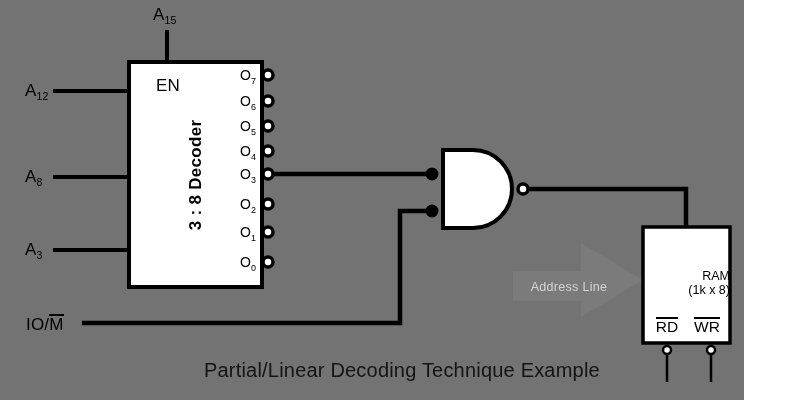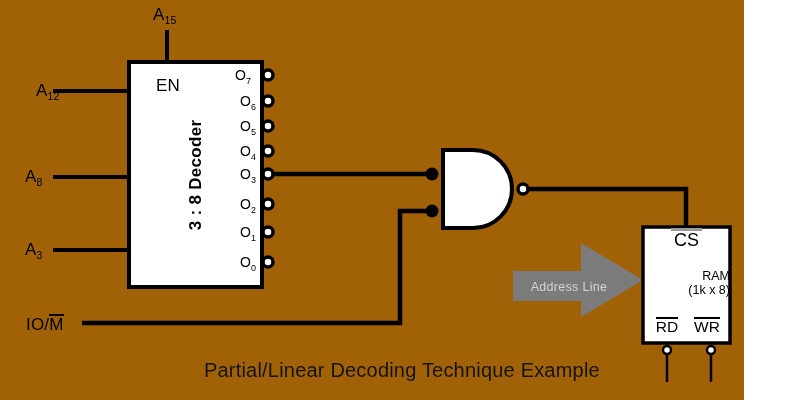--- a/index.html
+++ b/index.html
@@ -1,18 +1,18 @@
 <!DOCTYPE html>
 <html><head>
 <meta charset="utf-8">
 <style>
   * { margin:0; padding:0; box-sizing:border-box; }
   html,body { background:#ffffff; }
   .stage {
-    position:relative; width:744px; height:400px; background:#a16207;
+    position:relative; width:744px; height:400px; background:#737373;
     font-family:"Liberation Sans", sans-serif; color:#000; overflow:hidden;
   }
   svg.geom { position:absolute; left:0; top:0; }
   .lbl { position:absolute; font-size:17px; line-height:20px; letter-spacing:.2px; }
   .lbl sub { font-size:10.5px; }
   .out-lbl { position:absolute; width:26px; text-align:right; font-size:14px; line-height:18px; }
   .out-lbl sub { font-size:9px; }
   .rot {
     position:absolute; left:196px; top:175px; font-size:17px; font-weight:bold;
     white-space:nowrap; transform:translate(-50%,-50%) rotate(-90deg);
@@ -68,41 +68,40 @@
 
     <rect x="643" y="227" width="87" height="116" fill="#fff" stroke="#000" stroke-width="3.5"></rect>
 
     <circle cx="667" cy="350" r="4" fill="#fff" stroke="#000" stroke-width="2.5"></circle>
     <circle cx="711" cy="350" r="4" fill="#fff" stroke="#000" stroke-width="2.5"></circle>
     <line x1="667" y1="354" x2="667" y2="382" stroke="#000" stroke-width="2.5"></line>
     <line x1="711" y1="354" x2="711" y2="382" stroke="#000" stroke-width="2.5"></line>
   </svg>
 
   <div class="lbl" style="left:153px; top:5px;"><span>A</span><sub>15</sub></div>
-  <div class="lbl" style="left:36px; top:81px;"><span>A</span><sub>12</sub></div>
+  <div class="lbl" style="left:25px; top:81px;"><span>A</span><sub>12</sub></div>
   <div class="lbl" style="left:25px; top:167px;"><span>A</span><sub>8</sub></div>
   <div class="lbl" style="left:25px; top:240px;"><span>A</span><sub>3</sub></div>
 
   <div class="lbl" style="left:156px; top:76px;">EN</div>
   <div class="rot">3 : 8 Decoder</div>
 
-  <div class="out-lbl" style="left:230px; top:66px;text-align:center;"><span>O</span><sub>7</sub></div>
+  <div class="out-lbl" style="left:230px; top:66px;"><span>O</span><sub>7</sub></div>
   <div class="out-lbl" style="left:230px; top:92px;"><span>O</span><sub>6</sub></div>
   <div class="out-lbl" style="left:230px; top:117px;"><span>O</span><sub>5</sub></div>
   <div class="out-lbl" style="left:230px; top:142px;"><span>O</span><sub>4</sub></div>
   <div class="out-lbl" style="left:230px; top:165px;"><span>O</span><sub>3</sub></div>
   <div class="out-lbl" style="left:230px; top:195px;"><span>O</span><sub>2</sub></div>
   <div class="out-lbl" style="left:230px; top:223px;"><span>O</span><sub>1</sub></div>
   <div class="out-lbl" style="left:230px; top:253px;"><span>O</span><sub>0</sub></div>
 
   <div class="lbl" style="left:26px; top:314px;"><span>IO/</span><span class="ovl">M</span></div>
 
   <div class="arrow-lbl">Address Line</div>
 
-  <div class="ram-cs"><span class="ovl-gray">CS</span></div>
   <div class="ram-name">
     <div>RAM</div>
     <div>(1k x 8)</div>
   </div>
   <div class="ram-rd"><span class="ovl">RD</span></div>
   <div class="ram-wr"><span class="ovl">WR</span></div>
 
   <div class="caption">Partial/Linear Decoding Technique Example</div>
 
 </div>

